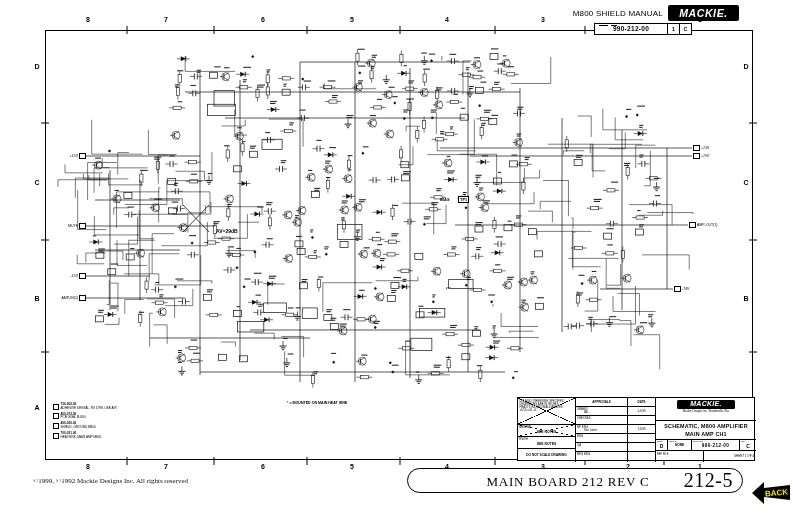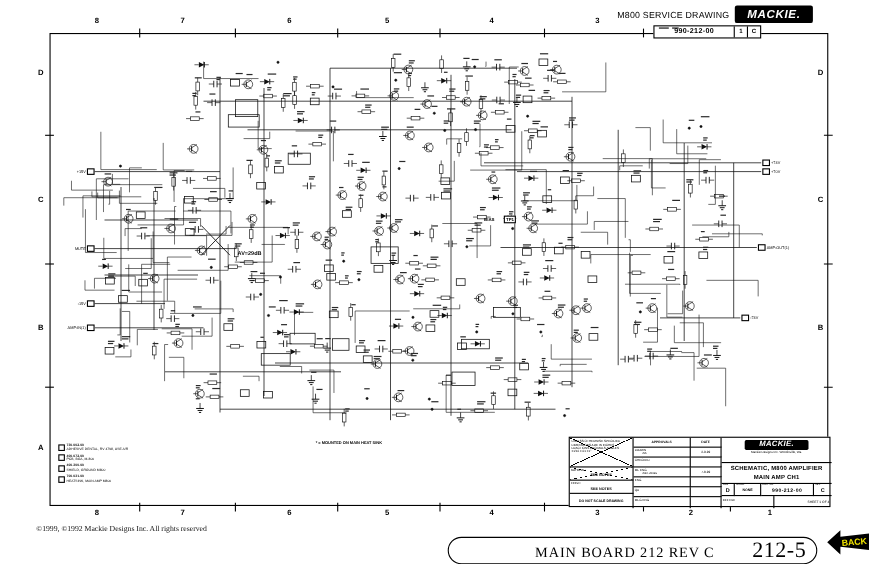--- a/index.html
+++ b/index.html
@@ -51,21 +51,21 @@
   .tb-logo{margin:2px auto 0;width:58px;height:8.5px;background:#000;color:#fff;font-style:italic;font-weight:bold;font-size:7px;line-height:8.5px;text-align:center;border-radius:1.5px;letter-spacing:.3px}
   .company{text-align:center;margin-top:1px}
   .dtitle{text-align:center;font-size:5.4px;font-weight:bold;line-height:7.5px;letter-spacing:.2px;white-space:nowrap}
   .cl{font-size:2.2px;line-height:2.8px;padding-left:1px;white-space:nowrap}
   .cvb{text-align:center;font-size:5px;font-weight:bold;line-height:6px}
   .cvs{text-align:center;font-size:3.2px;font-weight:bold;line-height:5px}
   .dwgn{text-align:center;font-size:4.6px;font-weight:bold;letter-spacing:.4px;line-height:6px}
   .reff{font-size:2.6px;padding:1.5px 0 0 1px}
   .sheet{font-size:3px;text-align:right;padding:3px 2px 0 0;white-space:nowrap}
   
-  .pill{position:absolute;left:407px;top:488px;width:336px;height:25px;border:1.3px solid #000;border-radius:13px;background:#fff;box-sizing:border-box}
+  .pill{position:absolute;left:407px;top:468px;width:336px;height:25px;border:1.3px solid #000;border-radius:13px;background:#fff;box-sizing:border-box}
   .pill-label{position:absolute;left:10px;top:5px;width:300px;text-align:center;font-family:"Liberation Serif",serif;font-size:13px;letter-spacing:.8px;white-space:nowrap}
   .pill-num{position:absolute;right:9px;top:0px;font-family:"Liberation Serif",serif;font-size:20px;letter-spacing:.5px}
   .back-btn{position:absolute;left:751px;top:480px;width:40px;height:25px;cursor:pointer}
   .copyright{position:absolute;left:33px;top:477px;font-family:"Liberation Serif",serif;font-size:7px;color:#111;white-space:nowrap}
 </style>
 </head>
 <body>
 
 <div class="page">
 
@@ -1586,21 +1586,21 @@
     <span class="rl" style="left:31px;top:63px">D</span>
     <span class="rl" style="left:31px;top:179px">C</span>
     <span class="rl" style="left:31px;top:295px">B</span>
     <span class="rl" style="left:31px;top:404px">A</span>
     <span class="rl" style="left:740px;top:63px">D</span>
     <span class="rl" style="left:740px;top:179px">C</span>
     <span class="rl" style="left:740px;top:295px">B</span>
     <span class="rl" style="left:740px;top:404px">A</span>
   </div>
 
-  <div class="hdr-title">M800 SERVICE DRAWING</div>
+  <div class="hdr-title">M800 SHIELD MANUAL</div>
   <div class="logo">MACKIE.</div>
   <div class="refbox">
     <div class="refnum"><i></i><em></em><span>990-212-00</span></div>
     <div class="refcell">1</div>
     <div class="refcell">C</div>
   </div>
 
   <div class="term term-l" style="left:51px;top:153px">
     <span class="term-label">+15V</span>
     <span class="term-box"></span>

